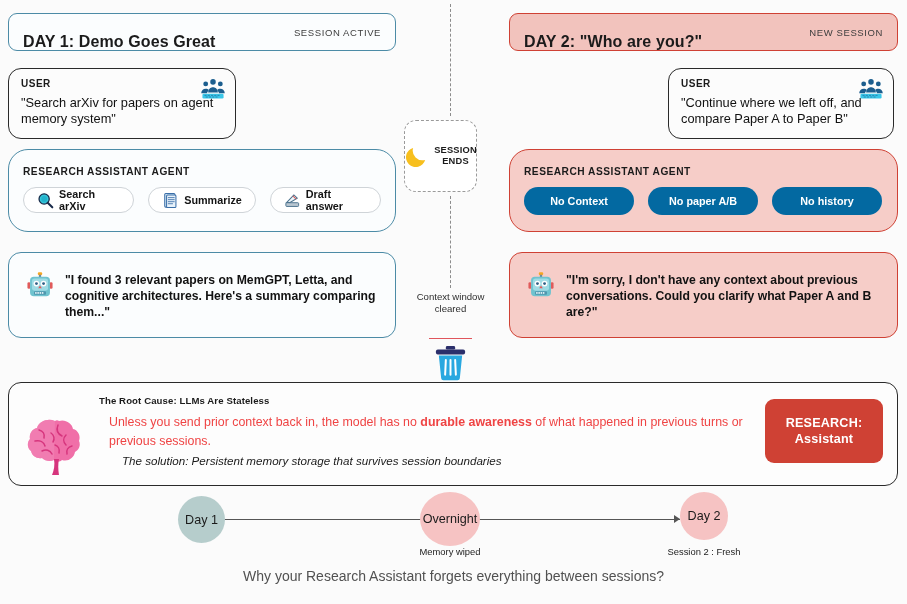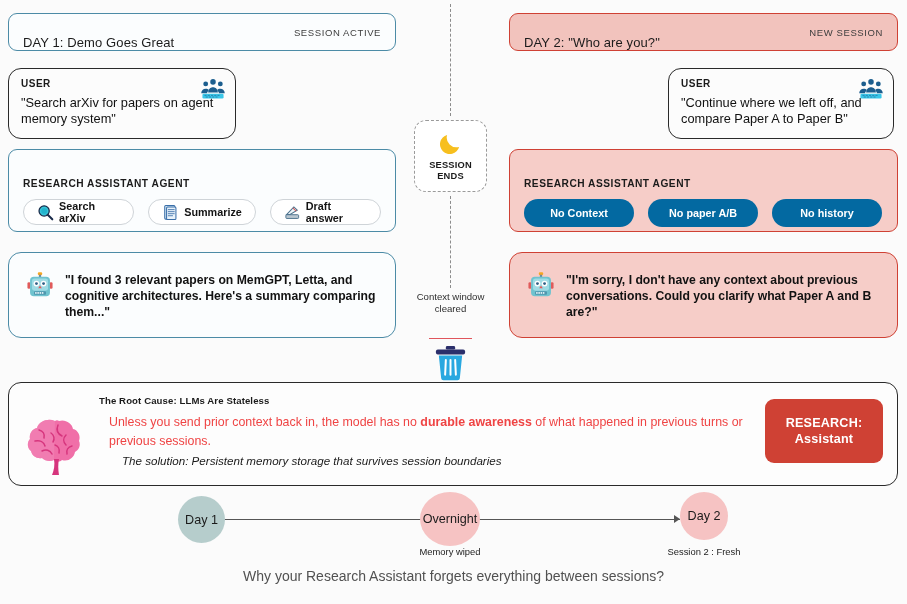--- a/index.html
+++ b/index.html
@@ -27,22 +27,22 @@
     position: absolute;
     height: 38px;
     border-radius: 9px;
     display: flex;
     align-items: center;
     justify-content: space-between;
     padding: 0 14px;
     box-sizing: border-box;
   }
   .day-bar .title {
-    font-size: 13px;
-    font-weight: normal;
+    font-size: 16px;
+    font-weight: bold;
     letter-spacing: .1px;
     margin-top: 20px;
   }
   .day-bar .badge {
     font-size: 9.5px;
     letter-spacing: .6px;
     color: #3d3d3d;
   }
   .day-bar.left {
     left: 8px; top: 13px; width: 388px;
@@ -79,23 +79,23 @@
   .user-bubble.right { left: 668px; top: 68px; width: 226px; height: 71px; }
   .user-bubble .avatar-slot {
     position: absolute;
     right: 9px; top: 8px;
     width: 26px; height: 26px;
   }
 
   
   .agent-panel {
     position: absolute;
-    border-radius: 9px;
-    box-sizing: border-box;
-    padding: 28px 14px;
+    border-radius: 20px;
+    box-sizing: border-box;
+    padding: 16px 14px;
   }
   .agent-panel.left {
     left: 8px; top: 149px; width: 388px; height: 83px;
     background: #fbfdfe;
     border: 1.5px solid #4c8ba6;
   }
   .agent-panel.right {
     left: 509px; top: 149px; width: 389px; height: 83px;
     background: #f6cdc8;
     border: 1.5px solid #cf4134;
@@ -165,27 +165,27 @@
 
   
   .v-dash {
     position: absolute;
     left: 450px;
     width: 0;
     border-left: 1.6px dashed #8c8c8c;
   }
   .session-card {
     position: absolute;
-    left: 414px; top: 120px;
+    left: 404px; top: 120px;
     width: 73px; height: 72px;
     border-radius: 12px;
     background: #ffffff;
     border: 1.6px dashed #9a9a9a;
     display: flex;
-    flex-direction: column;
+    flex-direction: row;
     align-items: center;
     justify-content: center;
     gap: 4px;
     box-sizing: border-box;
   }
   .session-card .moon { width: 26px; height: 26px; }
   .session-card .slabel {
     font-size: 9.3px;
     font-weight: bold;
     text-align: center;

